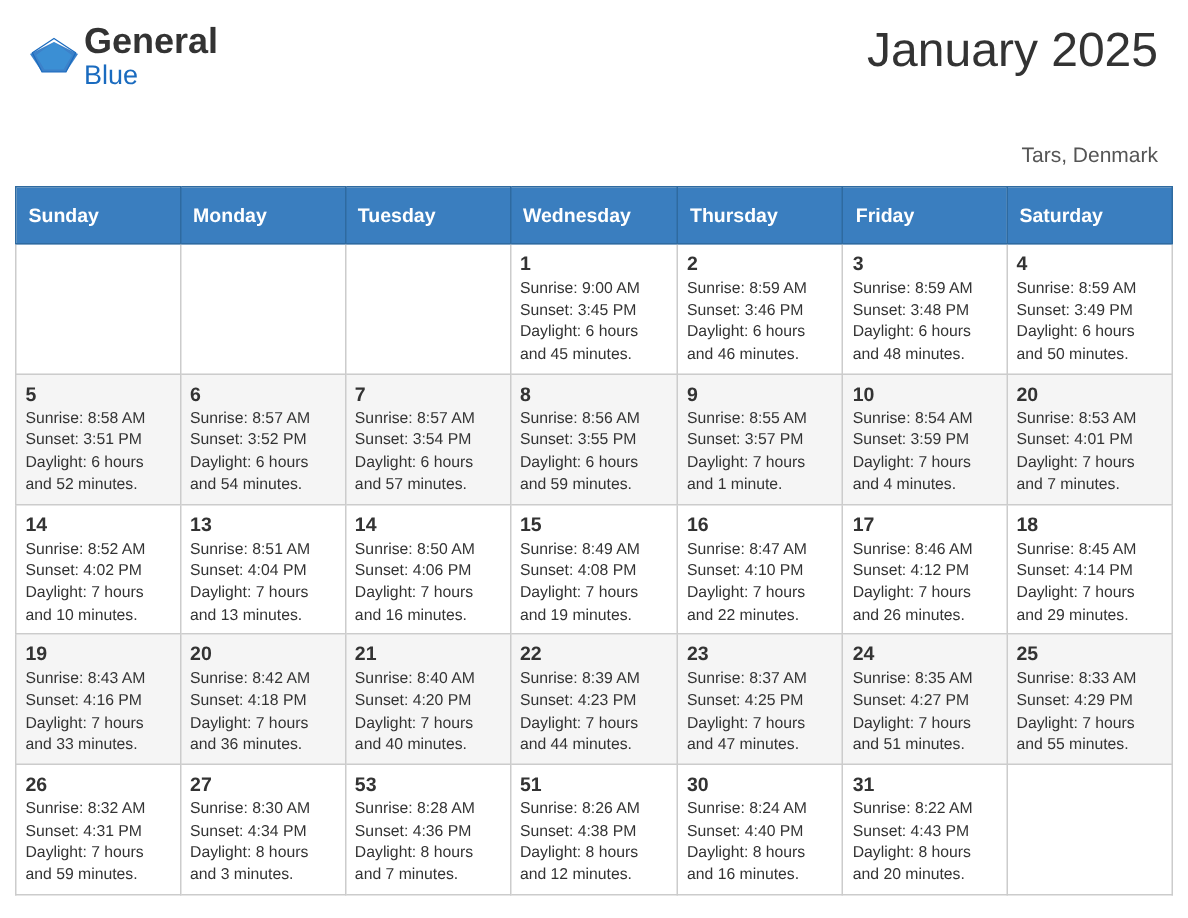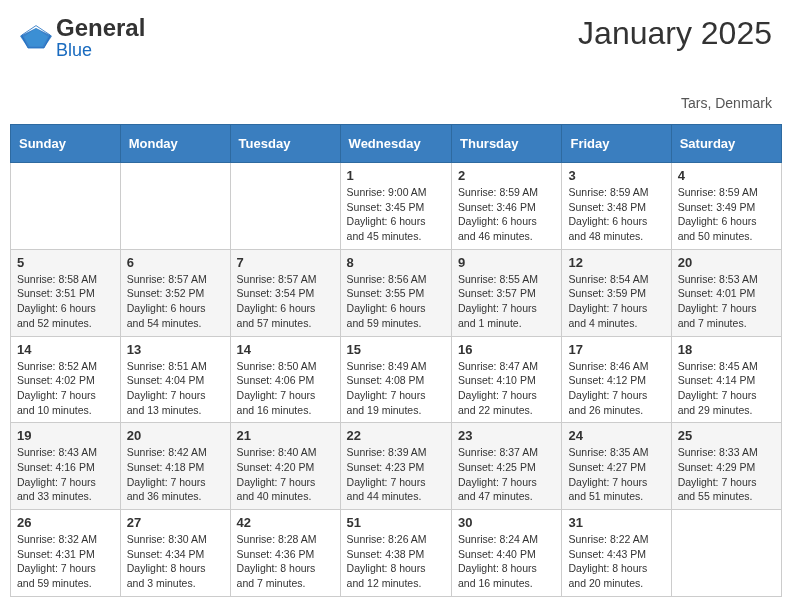--- a/index.html
+++ b/index.html
@@ -166,21 +166,21 @@
         </td>
         <td>
           <span class="day-number">8</span>
           <div class="day-info">Sunrise: 8:56 AM<br>Sunset: 3:55 PM<br>Daylight: 6 hours<br>and 59 minutes.</div>
         </td>
         <td>
           <span class="day-number">9</span>
           <div class="day-info">Sunrise: 8:55 AM<br>Sunset: 3:57 PM<br>Daylight: 7 hours<br>and 1 minute.</div>
         </td>
         <td>
-          <span class="day-number">12</span>
+          <span class="day-number">10</span>
           <div class="day-info">Sunrise: 8:54 AM<br>Sunset: 3:59 PM<br>Daylight: 7 hours<br>and 4 minutes.</div>
         </td>
         <td>
           <span class="day-number">20</span>
           <div class="day-info">Sunrise: 8:53 AM<br>Sunset: 4:01 PM<br>Daylight: 7 hours<br>and 7 minutes.</div>
         </td>
       </tr>
       <tr>
         <td>
           <span class="day-number">14</span>
@@ -244,21 +244,21 @@
       <tr>
         <td>
           <span class="day-number">26</span>
           <div class="day-info">Sunrise: 8:32 AM<br>Sunset: 4:31 PM<br>Daylight: 7 hours<br>and 59 minutes.</div>
         </td>
         <td>
           <span class="day-number">27</span>
           <div class="day-info">Sunrise: 8:30 AM<br>Sunset: 4:34 PM<br>Daylight: 8 hours<br>and 3 minutes.</div>
         </td>
         <td>
-          <span class="day-number">42</span>
+          <span class="day-number">53</span>
           <div class="day-info">Sunrise: 8:28 AM<br>Sunset: 4:36 PM<br>Daylight: 8 hours<br>and 7 minutes.</div>
         </td>
         <td>
           <span class="day-number">51</span>
           <div class="day-info">Sunrise: 8:26 AM<br>Sunset: 4:38 PM<br>Daylight: 8 hours<br>and 12 minutes.</div>
         </td>
         <td>
           <span class="day-number">30</span>
           <div class="day-info">Sunrise: 8:24 AM<br>Sunset: 4:40 PM<br>Daylight: 8 hours<br>and 16 minutes.</div>
         </td>

